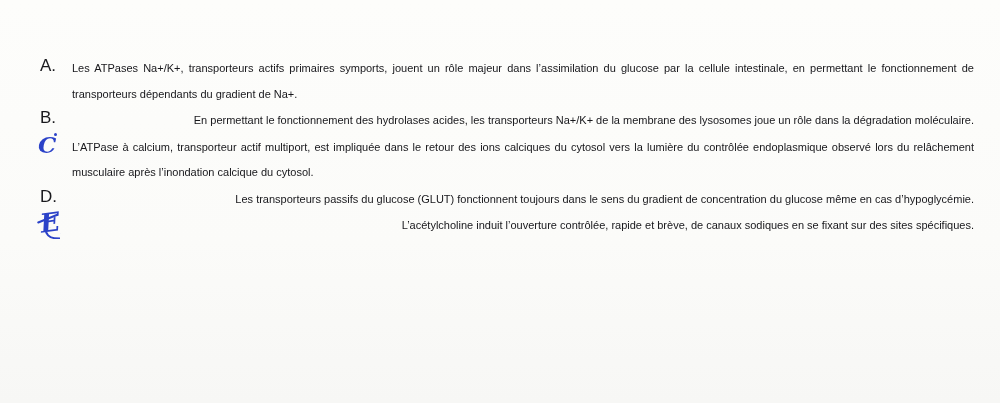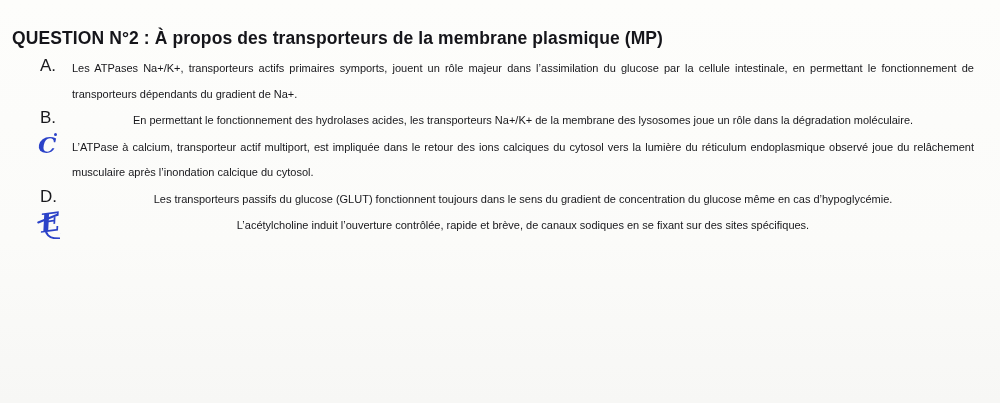--- a/index.html
+++ b/index.html
@@ -55,21 +55,21 @@
   .body {
     margin-left: 32px;
     font-size: 11px;
     line-height: 25.5px;
     text-align: justify;
     text-justify: inter-word;
     color: #17171b;
     padding-right: 6px;
   }
   .body.nojust {
-    text-align: center;
+    text-align: right;
   }
   
   .hand {
     position: absolute;
     color: #2b42c8;
     font-family: "DejaVu Serif", serif;
     font-style: italic;
     font-weight: bold;
     pointer-events: none;
   }
@@ -114,37 +114,36 @@
     border-bottom: 2px solid #2b42c8;
     border-radius: 0 0 0 10px;
     transform: rotate(10deg);
   }
 </style>
 </head>
 <body>
 
 <div class="page">
 
-  <div class="question-title">QUESTION N°2 : À propos des transporteurs de la membrane plasmique (MP)</div>
 
   <div class="items">
 
     <div class="item">
       <span class="marker">A.</span>
       <div class="body">Les ATPases Na+/K+, transporteurs actifs primaires symports, jouent un rôle majeur dans l’assimilation du glucose par la cellule intestinale, en permettant le fonctionnement de transporteurs dépendants du gradient de Na+.</div>
     </div>
 
     <div class="item">
       <span class="marker">B.</span>
       <div class="body nojust">En permettant le fonctionnement des hydrolases acides, les transporteurs Na+/K+ de la membrane des lysosomes joue un rôle dans la dégradation moléculaire.</div>
     </div>
 
     <div class="item">
       <span class="marker hand hand-c">C</span>
-      <div class="body">L’ATPase à calcium, transporteur actif multiport, est impliquée dans le retour des ions calciques du cytosol vers la lumière du réticulum endoplasmique observé joue du relâchement musculaire après l’inondation calcique du cytosol.</div>
+      <div class="body">L’ATPase à calcium, transporteur actif multiport, est impliquée dans le retour des ions calciques du cytosol vers la lumière du contrôlée endoplasmique observé lors du relâchement musculaire après l’inondation calcique du cytosol.</div>
     </div>
 
     <div class="item">
       <span class="marker">D.</span>
       <div class="body nojust">Les transporteurs passifs du glucose (GLUT) fonctionnent toujours dans le sens du gradient de concentration du glucose même en cas d’hypoglycémie.</div>
     </div>
 
     <div class="item">
       <span class="marker hand hand-e"><span>E</span><span class="slash"></span><span class="tail"></span></span>
       <div class="body nojust">L’acétylcholine induit l’ouverture contrôlée, rapide et brève, de canaux sodiques en se fixant sur des sites spécifiques.</div>

